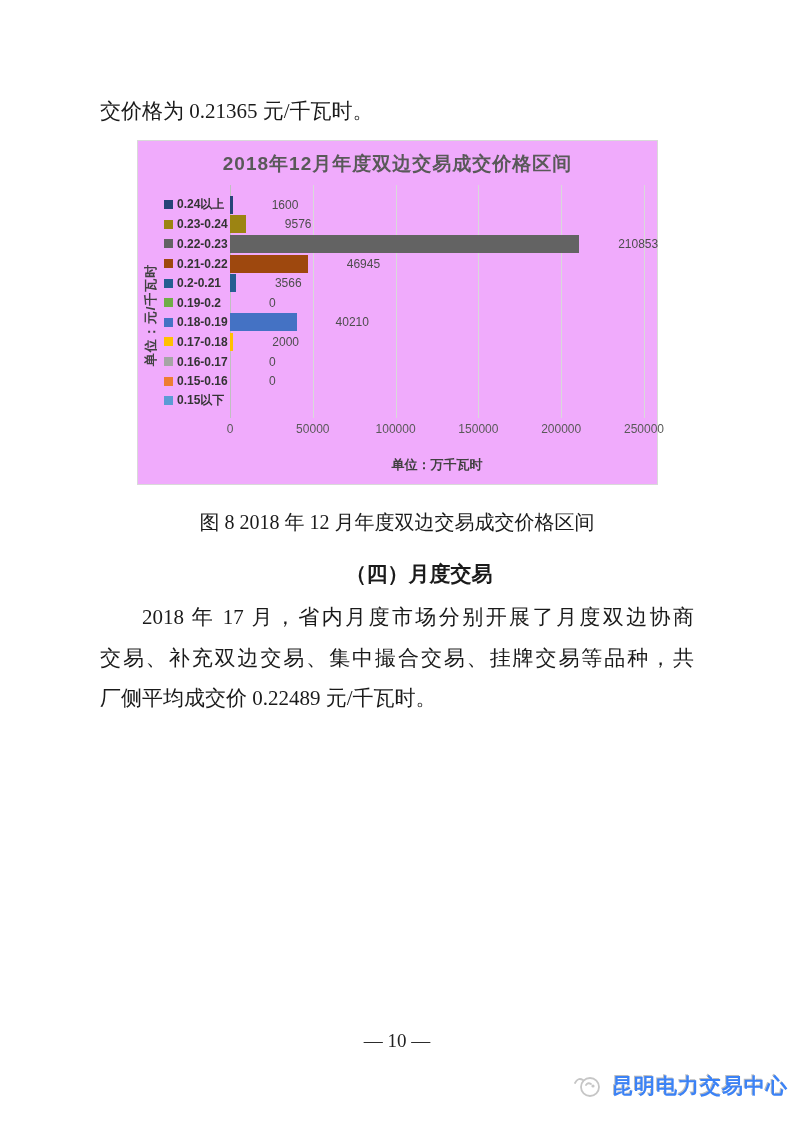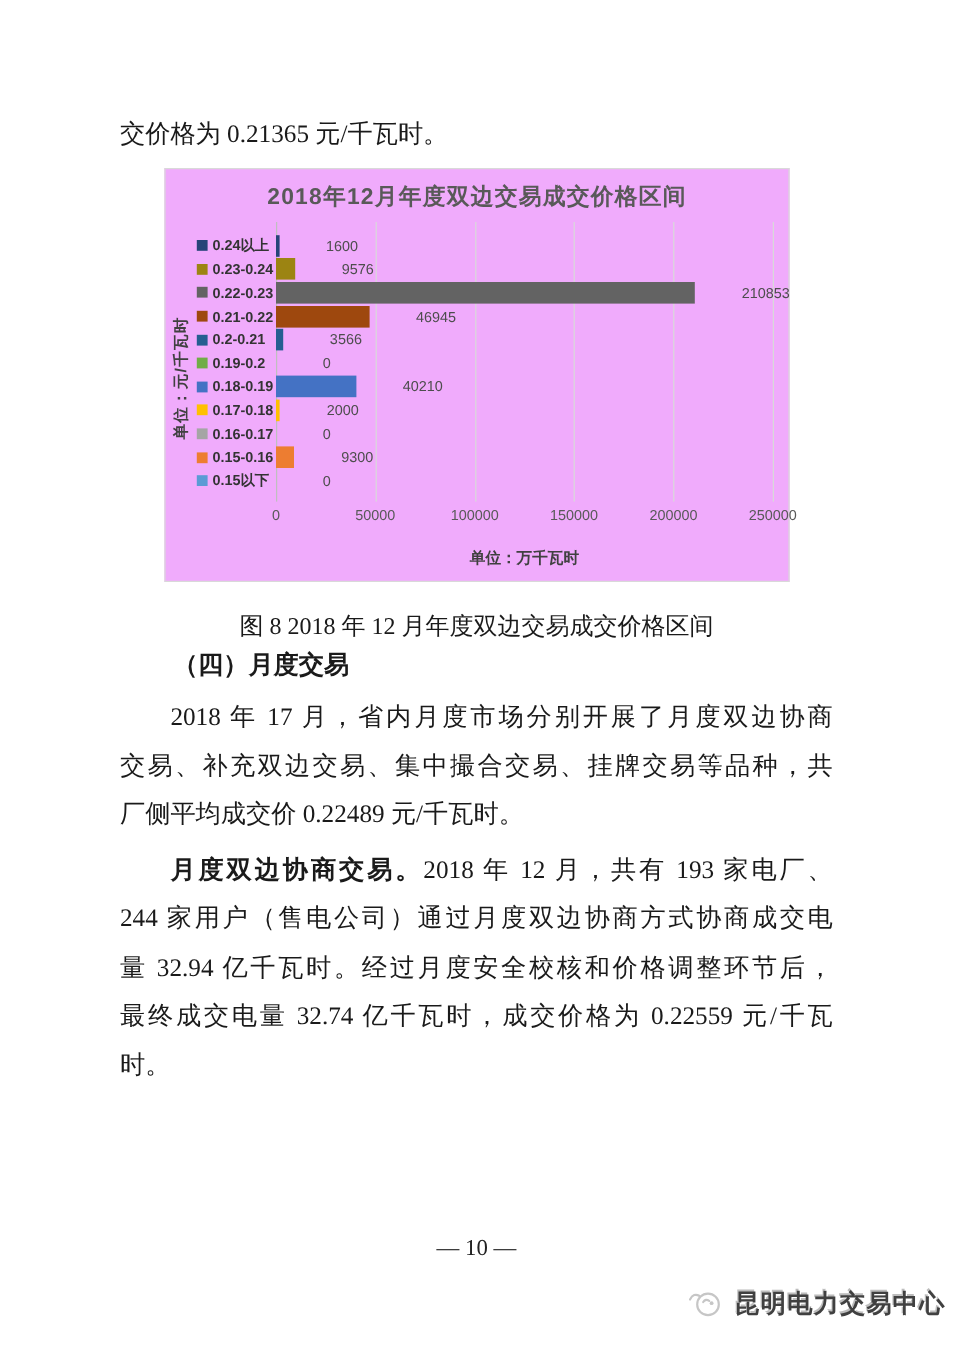--- a/index.html
+++ b/index.html
@@ -37,32 +37,32 @@
   .xaxis-row{display:flex;margin-top:4px;}
   .xaxis-spacer{width:92px;flex:none;}
   .xaxis-rightpad{width:13px;flex:none;}
   .xaxis-scale{flex:1;position:relative;height:16px;}
   .xtick{position:absolute;transform:translateX(-50%);font-size:12px;color:#595959;white-space:nowrap;}
   .xlabel-row{display:flex;padding:2px 13px 10px 92px;margin-top:16px;}
   .xlabel{flex:1;text-align:center;font-size:13px;font-weight:bold;color:#404040;}
 
   
   .caption{text-align:center;font-size:20px;margin-top:22px;line-height:30px;}
-  .heading{font-weight:bold;font-size:21px;padding-left:44px;line-height:34px;}
+  .heading{font-weight:bold;font-size:21px;padding-left:44px;margin-top:20px;line-height:34px;text-align:center;}
   .para{font-size:21px;margin-top:6px;}
   .line{line-height:40.5px;text-align:justify;text-align-last:justify;}
   .line.first{text-indent:42px;}
   .line.last{text-align-last:left;}
 
   
   .page-num{position:absolute;top:1030px;left:0;width:794px;text-align:center;font-size:19px;color:#222;}
   .watermark{
     position:absolute;top:1072px;right:6px;display:flex;align-items:center;
     font-family:"Liberation Sans","DejaVu Sans",sans-serif;font-weight:bold;font-size:21px;
-    color:#404040;text-shadow:1px 1px 0 #ffffff,-1px -1px 0 #bdbdbd;letter-spacing:1px;
+    color:#3b82f6;text-shadow:1px 1px 0 #ffffff,-1px -1px 0 #bdbdbd;letter-spacing:1px;
   }
   .watermark svg{margin-right:6px;}
 </style>
 </head>
 <body>
 
 <div class="content">
 
   <div class="intro">交价格为 0.21365 元/千瓦时。</div>
 
@@ -157,24 +157,20 @@
                 <div class="bar" style="width: 16.084%; background: rgb(68, 114, 196);"></div>
                 <span class="bar-val">40210</span>
               </div>
               <div class="bar-row">
                 <div class="bar" style="width: 0.8%; background: rgb(255, 192, 0);"></div>
                 <span class="bar-val">2000</span>
               </div>
               <div class="bar-row">
                 <div class="bar" style="width: 0%; background: rgb(165, 165, 165);"></div>
                 <span class="bar-val">0</span>
-              </div>
-              <div class="bar-row">
-                <div class="bar" style="width: 3.72%; background: rgb(237, 125, 49);"></div>
-                <span class="bar-val">9300</span>
               </div>
               <div class="bar-row">
                 <div class="bar" style="width: 0%; background: rgb(91, 155, 213);"></div>
                 <span class="bar-val">0</span>
               </div>
             </div>
         </div>
       </div>
     </div>
     <div class="xaxis-row">
@@ -197,27 +193,20 @@
   <div class="caption">图 8  2018 年 12 月年度双边交易成交价格区间</div>
 
   <div class="heading">（四）月度交易</div>
 
   <div class="para">
     <div class="line first">2018 年 17 月，省内月度市场分别开展了月度双边协商</div>
     <div class="line">交易、补充双边交易、集中撮合交易、挂牌交易等品种，共</div>
     <div class="line last">厂侧平均成交价 0.22489 元/千瓦时。</div>
   </div>
 
-  <div class="para">
-    <div class="line first"><b>月度双边协商交易。</b><span>2018 年 12 月，共有 193 家电厂、</span></div>
-    <div class="line">244 家用户（售电公司）通过月度双边协商方式协商成交电</div>
-    <div class="line">量 32.94 亿千瓦时。经过月度安全校核和价格调整环节后，</div>
-    <div class="line">最终成交电量 32.74 亿千瓦时，成交价格为 0.22559 元/千瓦</div>
-    <div class="line last">时。</div>
-  </div>
 
 </div>
 
 <div class="page-num">— 10 —</div>
 
 <div class="watermark">
   <svg width="34" height="26" viewBox="0 0 34 26">
     <g fill="none" stroke="#c6c6c6" stroke-width="1.8" stroke-linecap="round">
       <path d="M3,10 q3,-6 8,-3"></path>
       <circle cx="18" cy="14" r="9"></circle>

